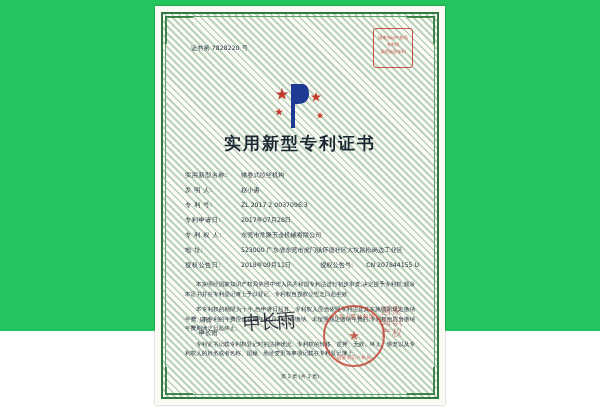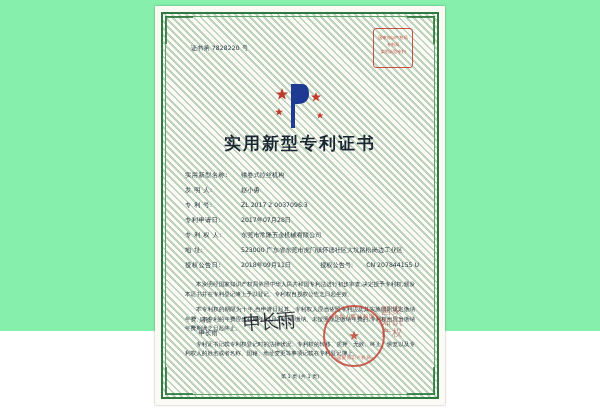--- a/index.html
+++ b/index.html
@@ -11,21 +11,21 @@
     width: 600px;
     height: 411px;
     overflow: hidden;
     font-family: "DejaVu Sans", sans-serif;
   }
 
   #page {
     position: relative;
     width: 600px;
     height: 331px;
-    background: #86efac;
+    background: #22c55e;
   }
 
   
   #sheet {
     position: absolute;
     left: 155px;
     top: 6px;
     width: 290px;
     height: 399px;
     background: #fbfaf4;

